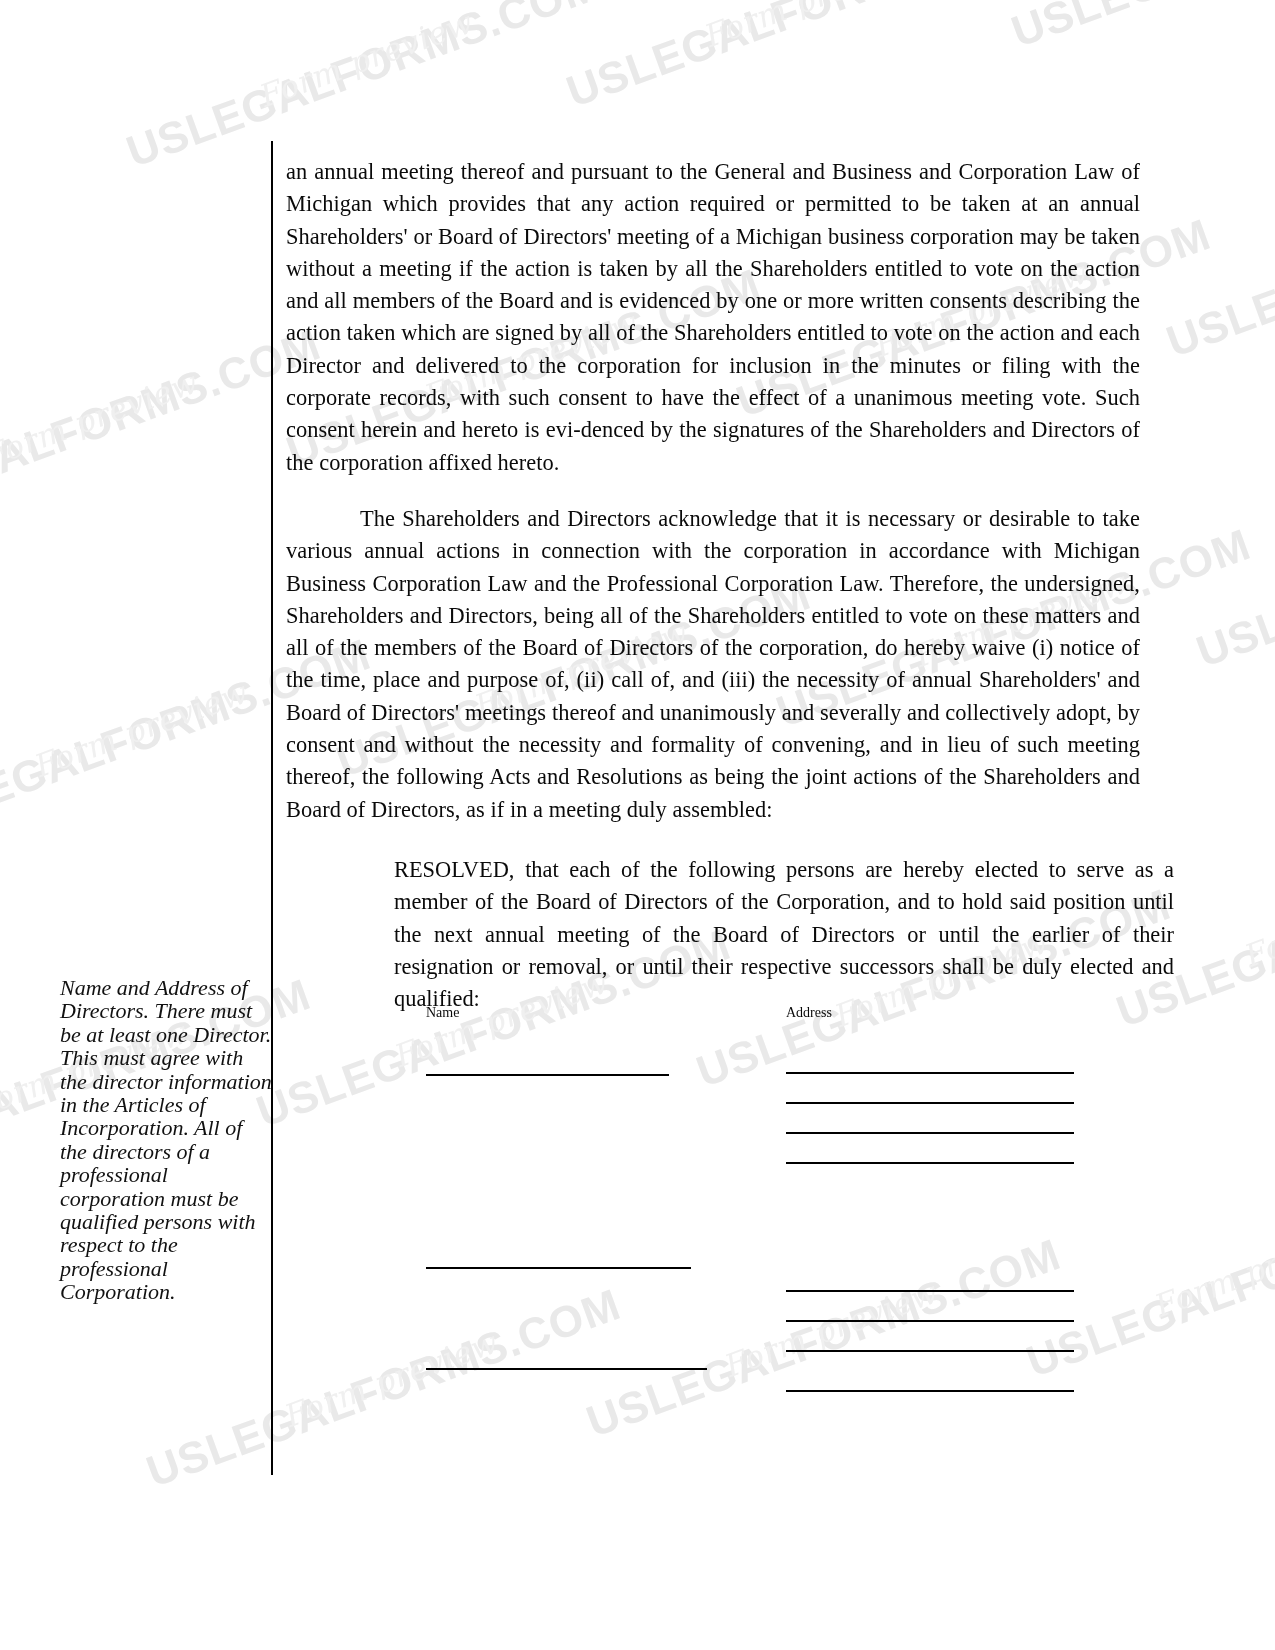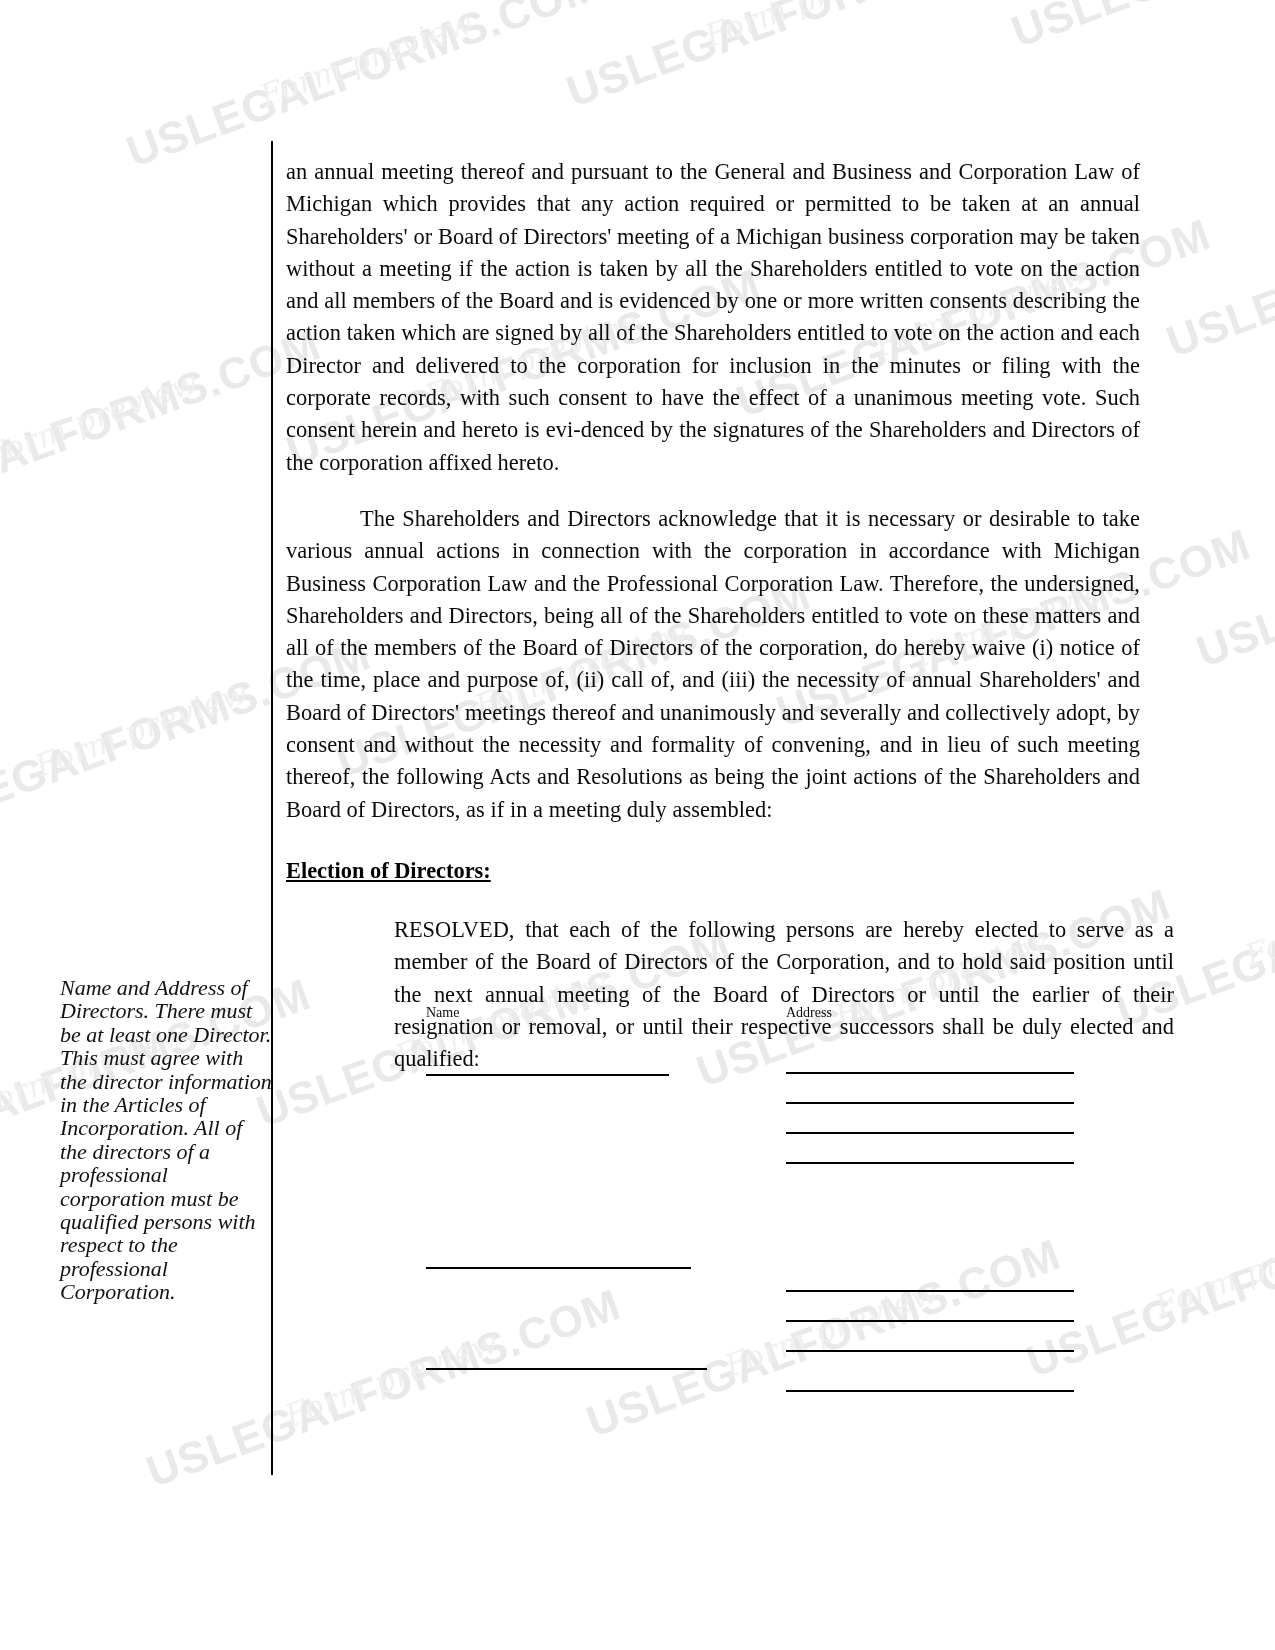--- a/index.html
+++ b/index.html
@@ -226,21 +226,20 @@
 
     <div id="vrule"></div>
 
     <div id="margin-note">Name and Address of Directors.  There must be at least one Director. This must agree with the director information in the Articles of Incorporation. All of the directors of a professional corporation must be qualified persons with respect to the professional Corporation.</div>
 
     <div id="body-col">
       <p class="para">an annual meeting thereof and pursuant to the General and Business and Corporation Law of Michigan which provides that any action required or permitted to be taken at an annual Shareholders' or Board of Directors' meeting of a Michigan business corporation may be taken without a meeting if the action is taken by all the Shareholders entitled to vote on the action and all members of the Board and is evidenced by one or more written consents describing the action taken which are signed by all of the Shareholders entitled to vote on the action and each Director and delivered to the corporation for inclusion in the minutes or filing with the corporate records, with such consent to have the effect of a unanimous meeting vote.  Such consent herein and hereto is evi-denced by the signatures of the Shareholders and Directors of the corporation affixed hereto.</p>
 
       <p class="para spaced indent">The Shareholders and Directors acknowledge that it is necessary or desirable to take various annual actions in connection with the corporation in accordance with Michigan Business Corporation Law and the Professional Corporation Law.  Therefore, the undersigned, Shareholders and Directors, being all of the Shareholders entitled to vote on these matters and all of the members of the Board of Directors of the corporation, do hereby waive (i) notice of the time, place and purpose of, (ii) call of, and (iii) the necessity of annual Shareholders' and Board of Directors' meetings thereof and unanimously and severally and collectively adopt, by consent and without the necessity and formality of convening, and in lieu of such meeting thereof, the following Acts and Resolutions as being the joint actions of the Shareholders and Board of Directors, as if in a meeting duly assembled:</p>
 
-      <h2 class="section-head">Election of Directors:</h2>
 
       <div class="resolved-block">
         <p>RESOLVED, that each of the following persons are hereby elected to serve as a member of the Board of Directors of the Corporation, and to hold said position until the next annual meeting of the Board of Directors or until the earlier of their resignation or removal, or until their respective successors shall be duly elected and qualified:</p>
       </div>
     </div>
 
     <div id="directors-table">
       <div class="col-headers">
         <div class="col-head name">Name</div>
         <div class="col-head address">Address</div>

